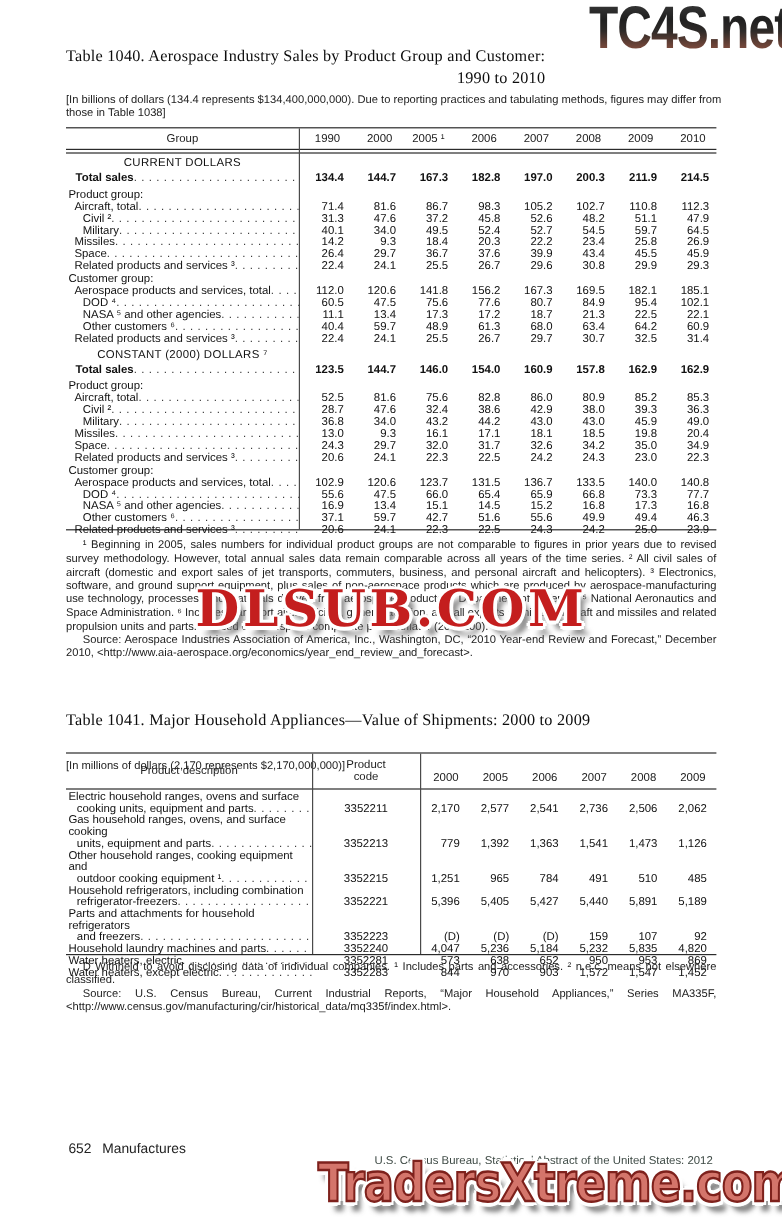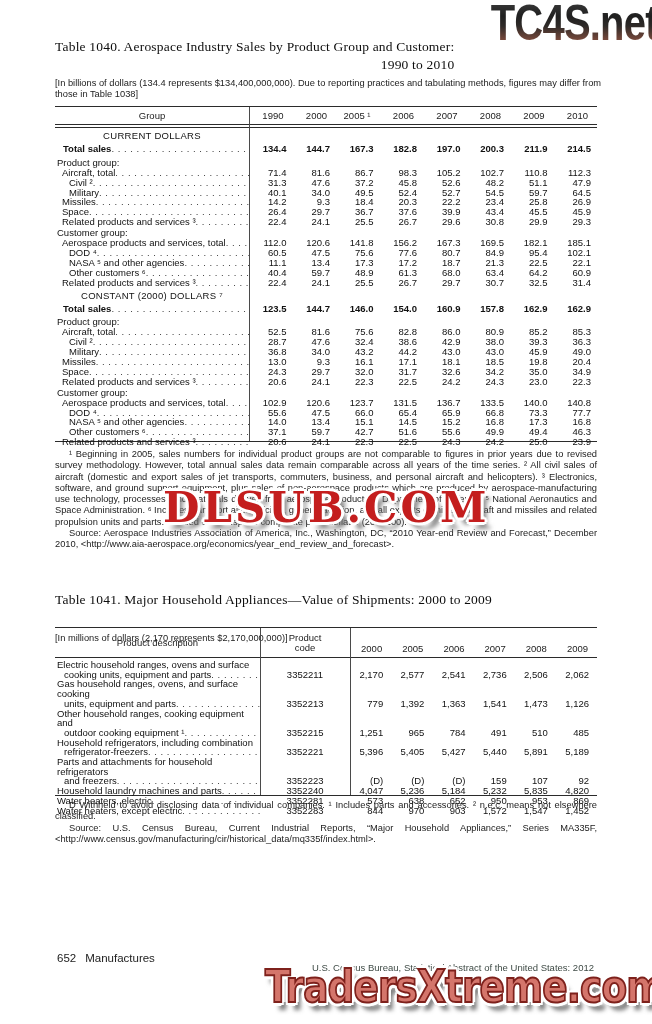--- a/index.html
+++ b/index.html
@@ -421,21 +421,21 @@
           <div class="vcell">65.9</div>
           <div class="vcell">66.8</div>
           <div class="vcell">73.3</div>
           <div class="vcell">77.7</div>
         </div>
         <div class="trow data">
           <div class="gcell lbl ind2">
             <span>NASA ⁵ and other agencies</span>
             <span class="leader"></span>
           </div>
-          <div class="vcell">14.0</div>
+          <div class="vcell">16.9</div>
           <div class="vcell">13.4</div>
           <div class="vcell">15.1</div>
           <div class="vcell">14.5</div>
           <div class="vcell">15.2</div>
           <div class="vcell">16.8</div>
           <div class="vcell">17.3</div>
           <div class="vcell">16.8</div>
         </div>
         <div class="trow data">
           <div class="gcell lbl ind2">

